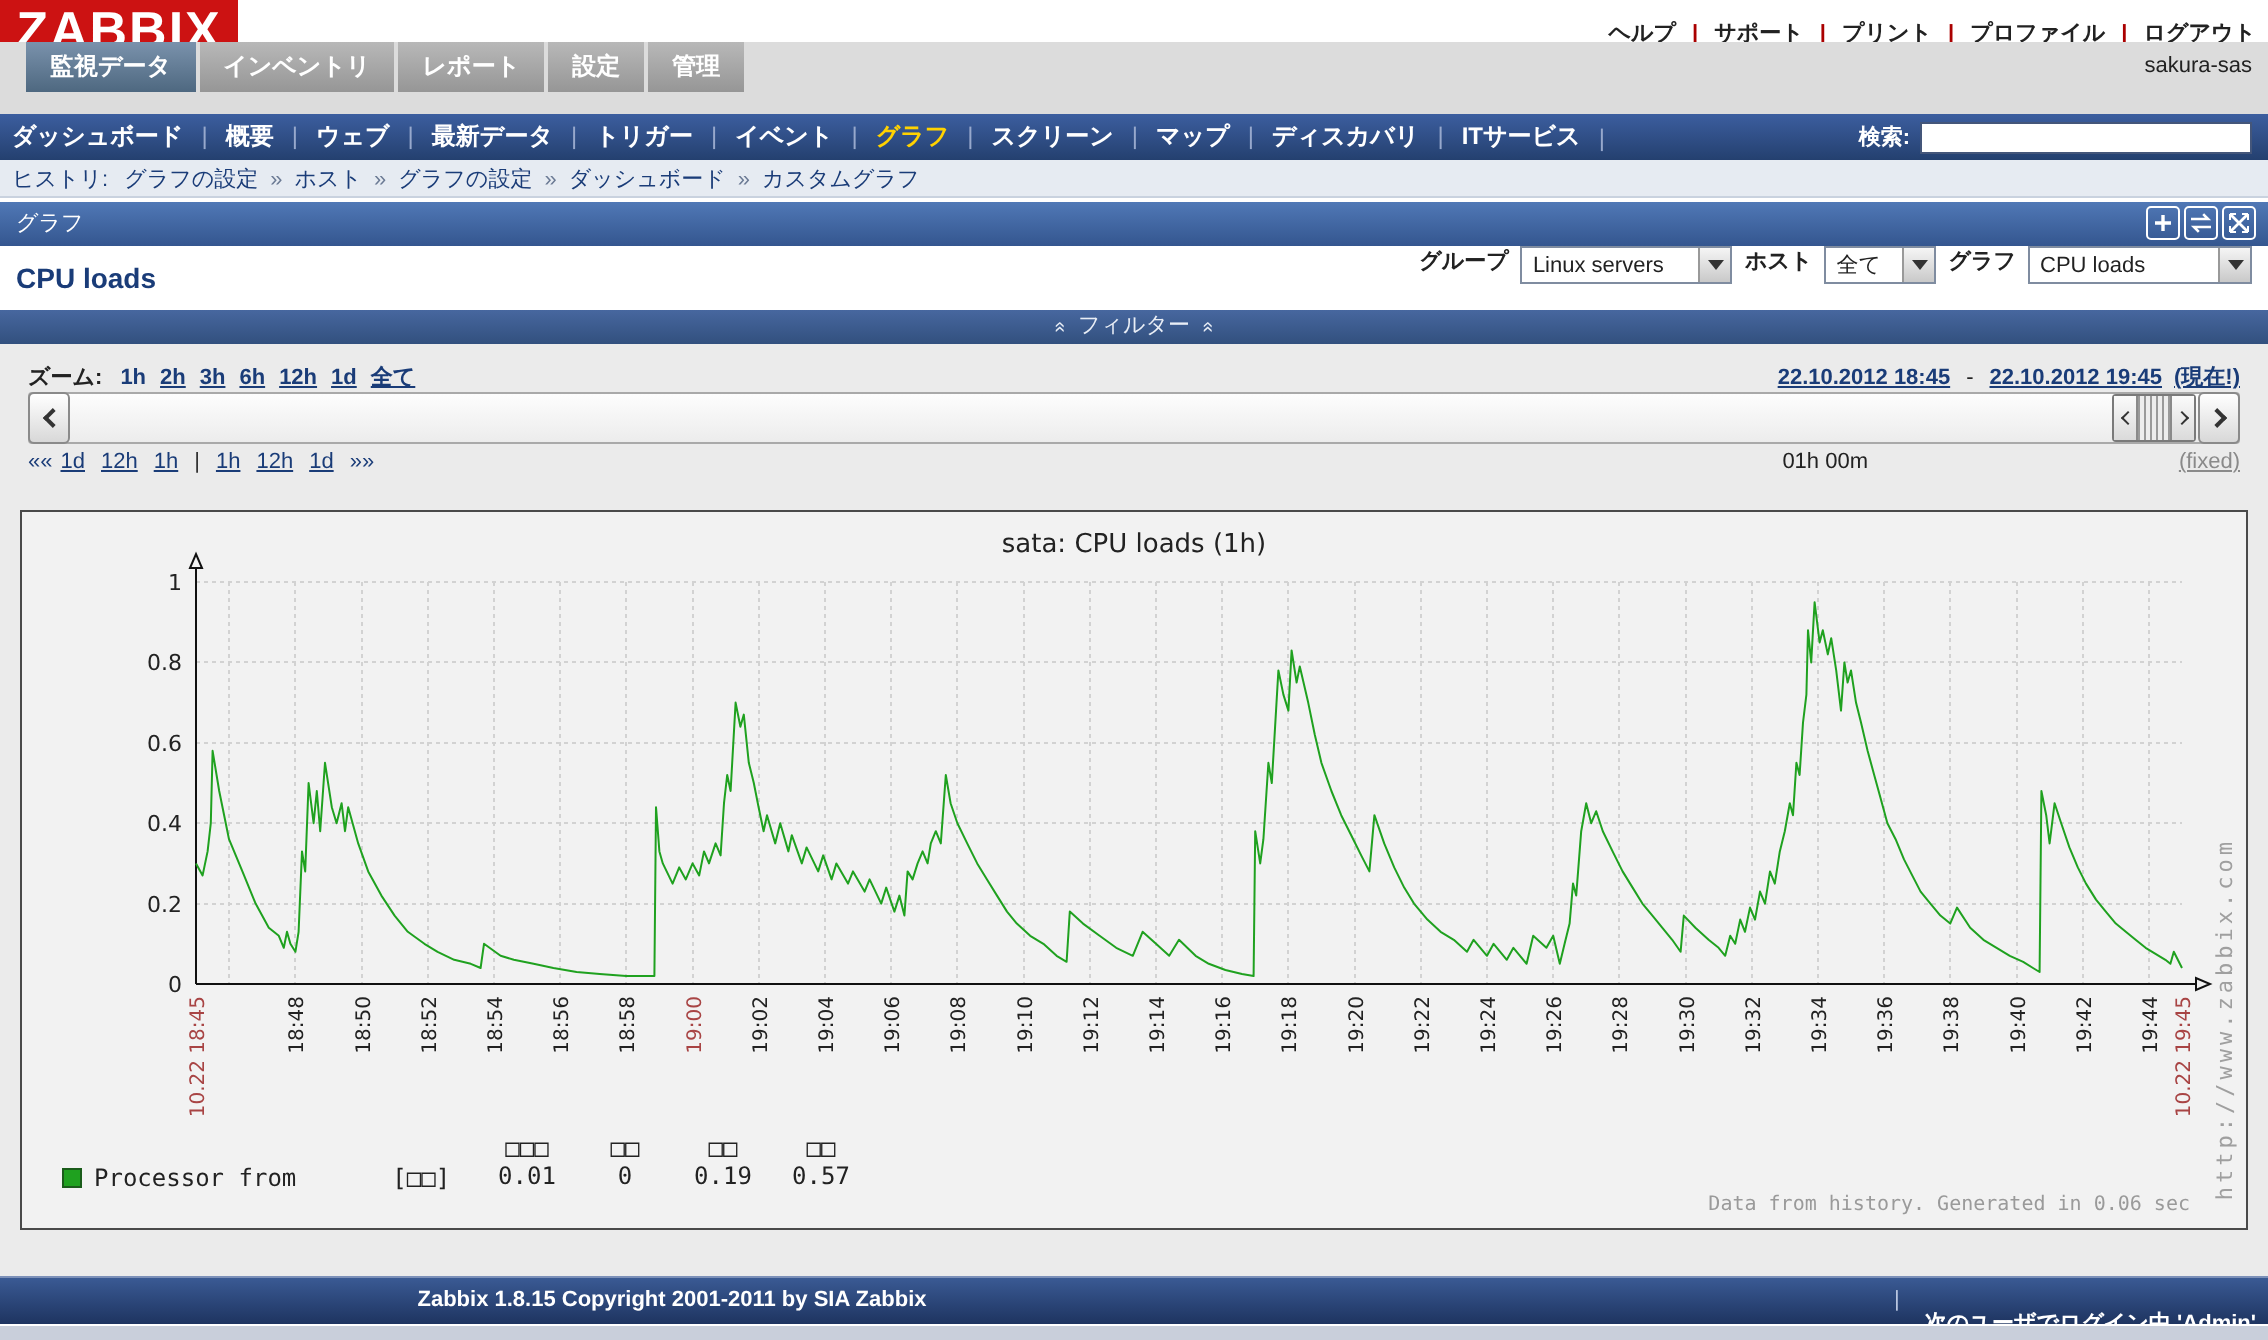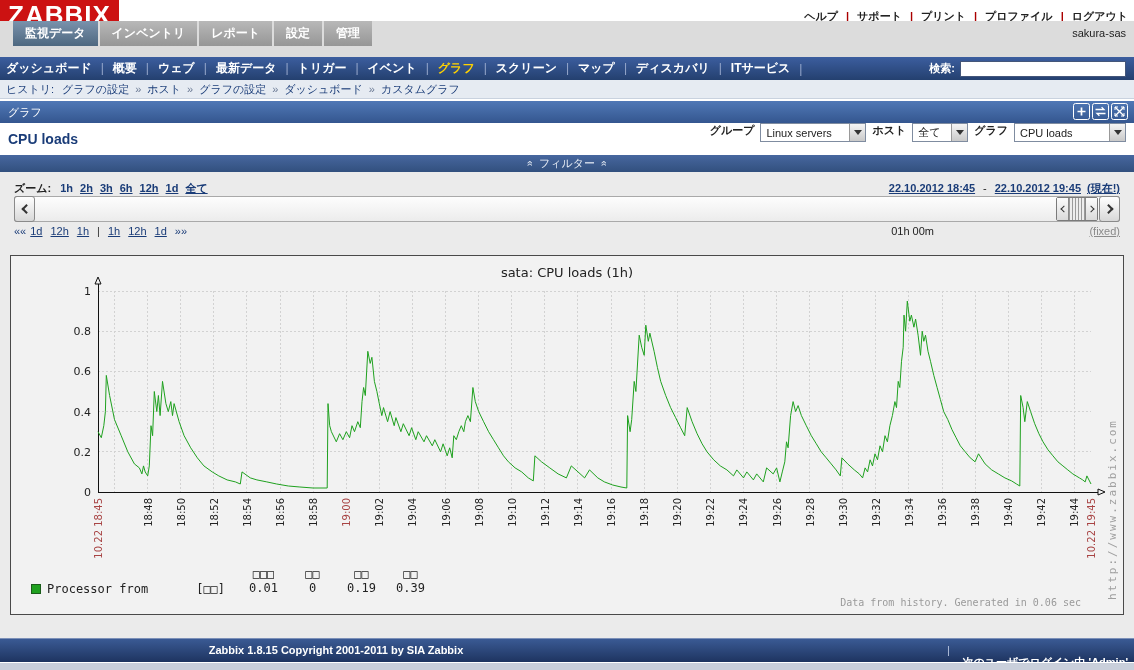--- a/index.html
+++ b/index.html
@@ -128,21 +128,21 @@
   .xlab { font:10px "DejaVu Sans", sans-serif; fill:#222; }
   .xlab.red { fill:#A84444; }
 
   .legend-row { position:absolute; left:20px; top:325px; height:16px; display:flex; align-items:center;
                 font:12px "DejaVu Sans Mono", monospace; color:#222; }
   .legend-swatch { width:10px; height:10px; border:1px solid #1A5C1A; margin-right:6px; }
   .legend-suffix { margin-left:48px; }
   .legend-cols { position:absolute; left:228px; top:311px; display:flex; }
   .lcol { width:49px; text-align:center; font:12px "DejaVu Sans Mono", monospace; color:#222; }
   .lcol div { line-height:14px; }
-  .chart-caption { position:absolute; right:42px; top:341px; font:10px "DejaVu Sans Mono", monospace; color:#9A9A9A;margin-left:13px; }
+  .chart-caption { position:absolute; right:28px; top:341px; font:10px "DejaVu Sans Mono", monospace; color:#9A9A9A;margin-left:13px; }
   .watermark { position:absolute; right:4px; bottom:14px; writing-mode:vertical-rl; transform:rotate(180deg);
                font:11px "DejaVu Sans Mono", monospace; color:#9F9F9F; letter-spacing:2px; }
 
   
   .footer { position:absolute; left:0; top:638px; width:1134px; height:24px;
             background:linear-gradient(#3A5A94,#1E3460); border-top:1px solid #7C90B8; }
   .footer-copy { position:absolute; left:0; top:0; width:672px; text-align:center; color:#fff;
                  font-size:11px; font-weight:bold; line-height:23px; }
   .footer-sep { position:absolute; left:947px; top:0; color:#B9C6E0; line-height:23px; font-size:11px; }
   .footer-login { position:absolute; right:6px; top:0; color:#fff; font-size:11px; font-weight:bold; line-height:23px;margin-top:12px; }
@@ -396,21 +396,21 @@
           <div>0</div>
         </span>
 
         <span class="lcol">
           <div>□□</div>
           <div>0.19</div>
         </span>
 
         <span class="lcol">
           <div>□□</div>
-          <div>0.39</div>
+          <div>0.57</div>
         </span>
       </div>
     <div class="chart-caption">Data from history. Generated in 0.06 sec</div>
     <div class="watermark">http://www.zabbix.com</div>
   </div>
 
   <div class="footer">
     <div class="footer-copy">Zabbix 1.8.15 Copyright 2001-2011 by SIA Zabbix</div>
     <div class="footer-sep">|</div>
     <div class="footer-login">次のユーザでログイン中 'Admin'</div>

